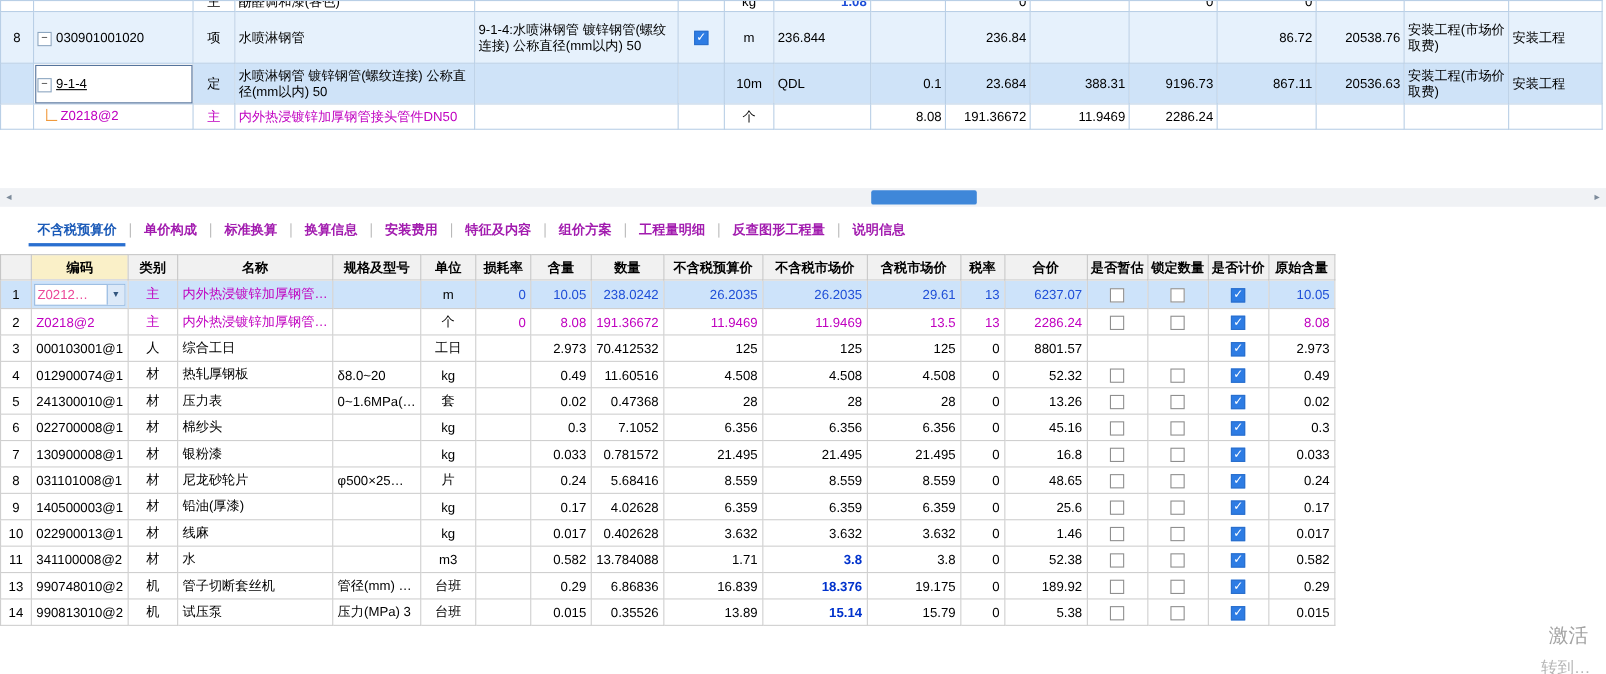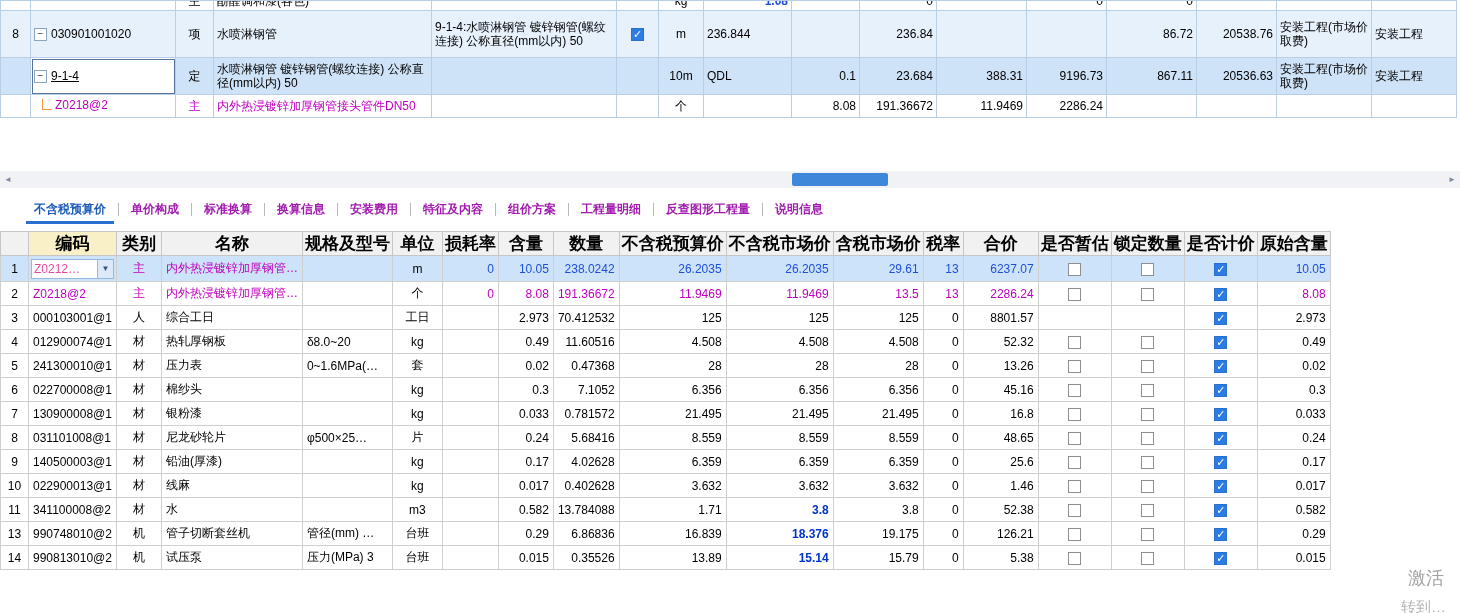--- a/index.html
+++ b/index.html
@@ -27,21 +27,21 @@
   .scroll-track{flex:1;height:100%;position:relative;}
   .scroll-thumb{position:absolute;left:776px;top:2px;width:96px;height:13px;background:#3f87d9;border-radius:2px;}
   
   .tabs-bar{position:absolute;top:193px;left:26px;height:32px;display:flex;align-items:center;}
   .tab{padding:7px 8px 6px 8px;font-weight:bold;color:#a21caf;cursor:default;white-space:nowrap;}
   .tab.active{color:#1c5bb8;border-bottom:3px solid #2a6fd0;padding-bottom:3px;}
   .tab-sep{width:1px;height:13px;background:#b9b9b9;margin:0 4px;}
   
   .detail-area{position:absolute;top:231px;left:0;}
   #detail-table th{background:#f1f1f1;border:1px solid #c6c6c6;height:22px;font-weight:bold;
-                   padding:0 2px;overflow:hidden;white-space:nowrap;font-size:17px;}
+                   padding:0 2px;overflow:hidden;white-space:nowrap;font-size:12px;}
   #detail-table th.code-h{background:#faf0c8;}
   #detail-table td{border:1px solid #cfcfcf;height:23px;padding:0 4px;white-space:nowrap;
                    overflow:hidden;background:#fff;vertical-align:middle;}
   #detail-table tr.sel td{background:#cde3fa;}
   #detail-table td.combo-cell{padding:1px 2px;}
   
   .l{text-align:left;} .c{text-align:center;} .r{text-align:right;}
   
   .mag{color:#c000c0;} .blue{color:#1f4fd8;} .bb{color:#0032cc;font-weight:bold;} .red{color:#1d4ed8;font-weight:bold;}
   
@@ -532,21 +532,21 @@
             <td class="l">管子切断套丝机</td>
             <td class="l">管径(mm) …</td>
             <td class="c">台班</td>
             <td class="r"></td>
             <td class="r">0.29</td>
             <td class="r">6.86836</td>
             <td class="r">16.839</td>
             <td class="r bb">18.376</td>
             <td class="r">19.175</td>
             <td class="r">0</td>
-            <td class="r">126.21</td>
+            <td class="r">189.92</td>
             <td class="c"><span class="cb box"></span></td>
             <td class="c"><span class="cb box"></span></td>
             <td class="c"><span class="cb check"></span></td>
             <td class="r">0.29</td>
           </tr>
           <tr>
             <td class="c">14</td>
             <td class="l">990813010@2</td>
             <td class="c">机</td>
             <td class="l">试压泵</td>

